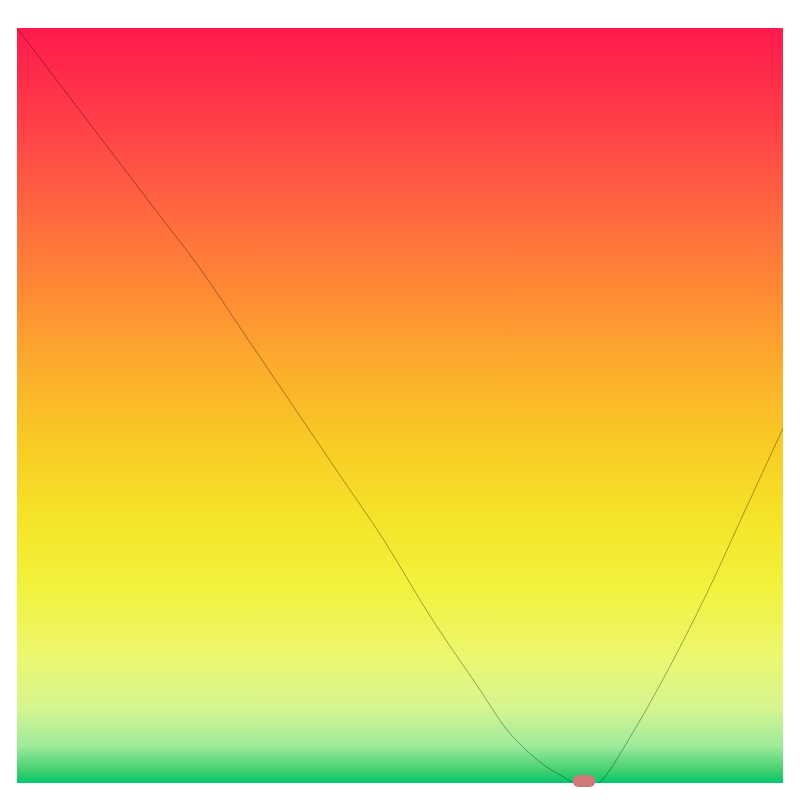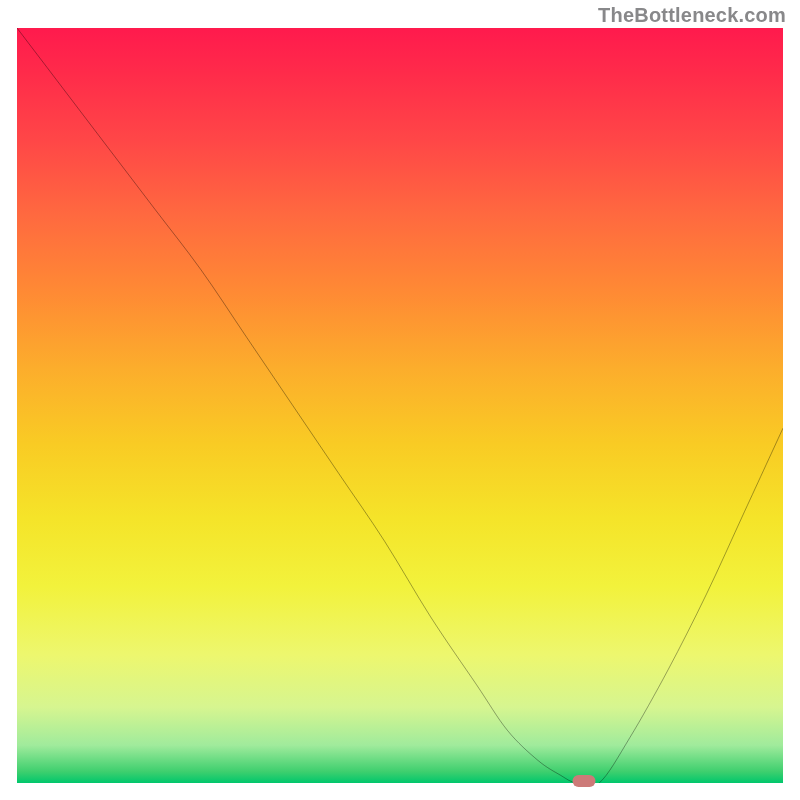--- a/index.html
+++ b/index.html
@@ -72,15 +72,14 @@
 
 <div class="chart-container">
 
   <div class="plot-area">
     <svg class="curve" viewBox="0 0 100 100" preserveAspectRatio="none">
       <path d="M 0.00 0.00 C 1.00 1.33, 4.00 5.33, 6.00 8.00 C 8.00 10.67, 10.00 13.33, 12.00 16.00 C 14.00 18.67, 16.00 21.33, 18.00 24.00 C 20.00 26.67, 22.00 29.17, 24.00 32.00 C 26.00 34.83, 28.00 38.00, 30.00 41.00 C 32.00 44.00, 34.00 47.00, 36.00 50.00 C 38.00 53.00, 40.00 56.00, 42.00 59.00 C 44.00 62.00, 46.00 64.83, 48.00 68.00 C 50.00 71.17, 52.00 74.83, 54.00 78.00 C 56.00 81.17, 58.33 84.50, 60.00 87.00 C 61.67 89.50, 62.67 91.33, 64.00 93.00 C 65.33 94.67, 66.83 96.00, 68.00 97.00 C 69.17 98.00, 70.17 98.50, 71.00 99.00 C 71.83 99.50, 72.17 99.83, 73.00 100.00 C 73.83 100.17, 74.83 101.00, 76.00 100.00 C 77.17 99.00, 78.50 96.50, 80.00 94.00 C 81.50 91.50, 83.33 88.17, 85.00 85.00 C 86.67 81.83, 88.33 78.50, 90.00 75.00 C 91.67 71.50, 93.33 67.67, 95.00 64.00 C 96.67 60.33, 99.17 54.83, 100.00 53.00" stroke="#000000" stroke-width="0.35" fill="none" vector-effect="non-scaling-stroke"></path>
     </svg>
     <div class="marker" style="left: 566.84px; top: 752.735px; background: rgb(205, 122, 120);"></div>
   </div>
 
-  <div class="watermark">TheBottleneck.com</div>
 
 </div>
 
 </body></html>

